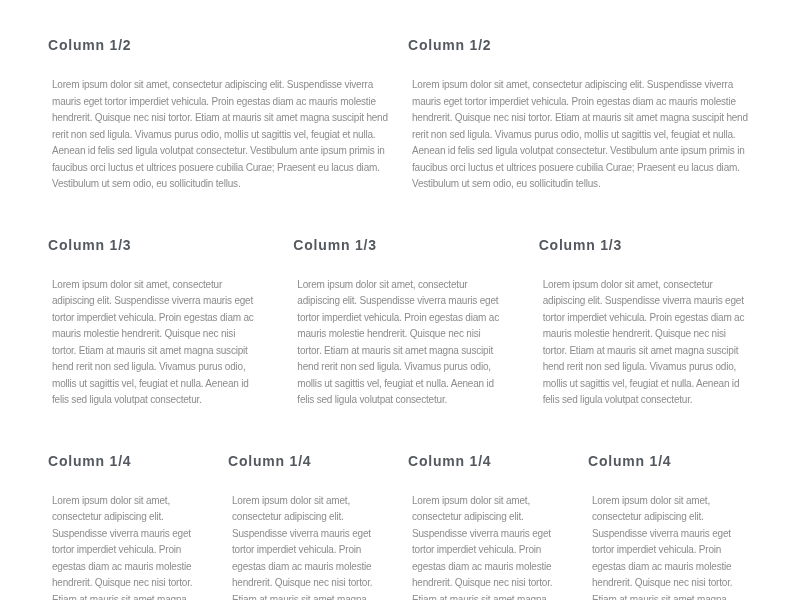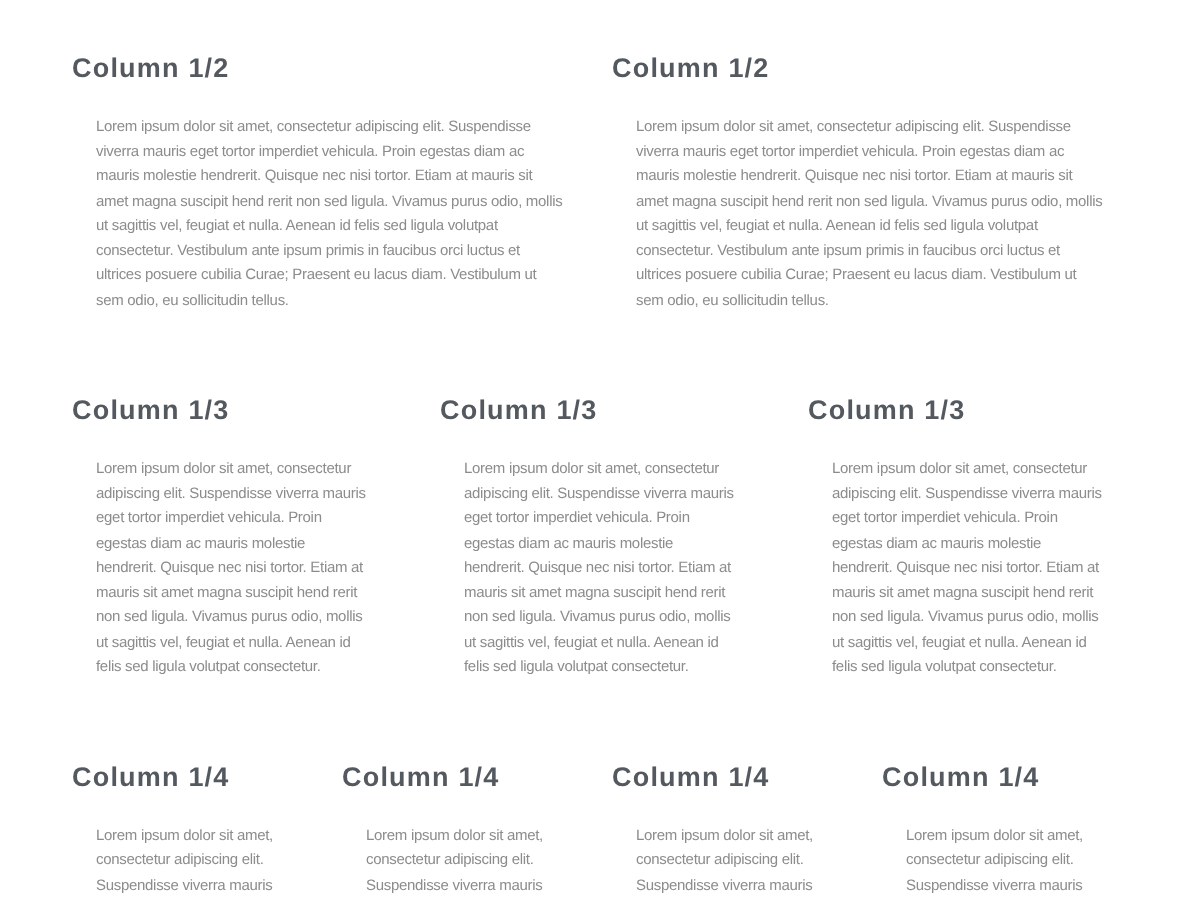--- a/index.html
+++ b/index.html
@@ -25,28 +25,28 @@
   .row {
     display: grid;
     gap: 16px;
     margin-bottom: 38px;
   }
   .row.cols-2 { grid-template-columns: repeat(2, 1fr); }
   .row.cols-3 { grid-template-columns: repeat(3, 1fr); gap: 32px; }
   .row.cols-4 { grid-template-columns: repeat(4, 1fr); }
   .col h2 {
     margin: 0 0 22px 0;
-    font-size: 18px;
+    font-size: 14px;
     line-height: 20px;
     font-weight: 700;
     letter-spacing: 0.8px;
     color: var(--heading-color);
   }
   .col p {
-    margin: 16px;
+    margin: 4px;
     font-size: 10px;
     line-height: 16.5px;
     letter-spacing: -0.2px;
     color: var(--body-color);
   }
 </style>
 </head>
 <body>
 
 <div class="page">

